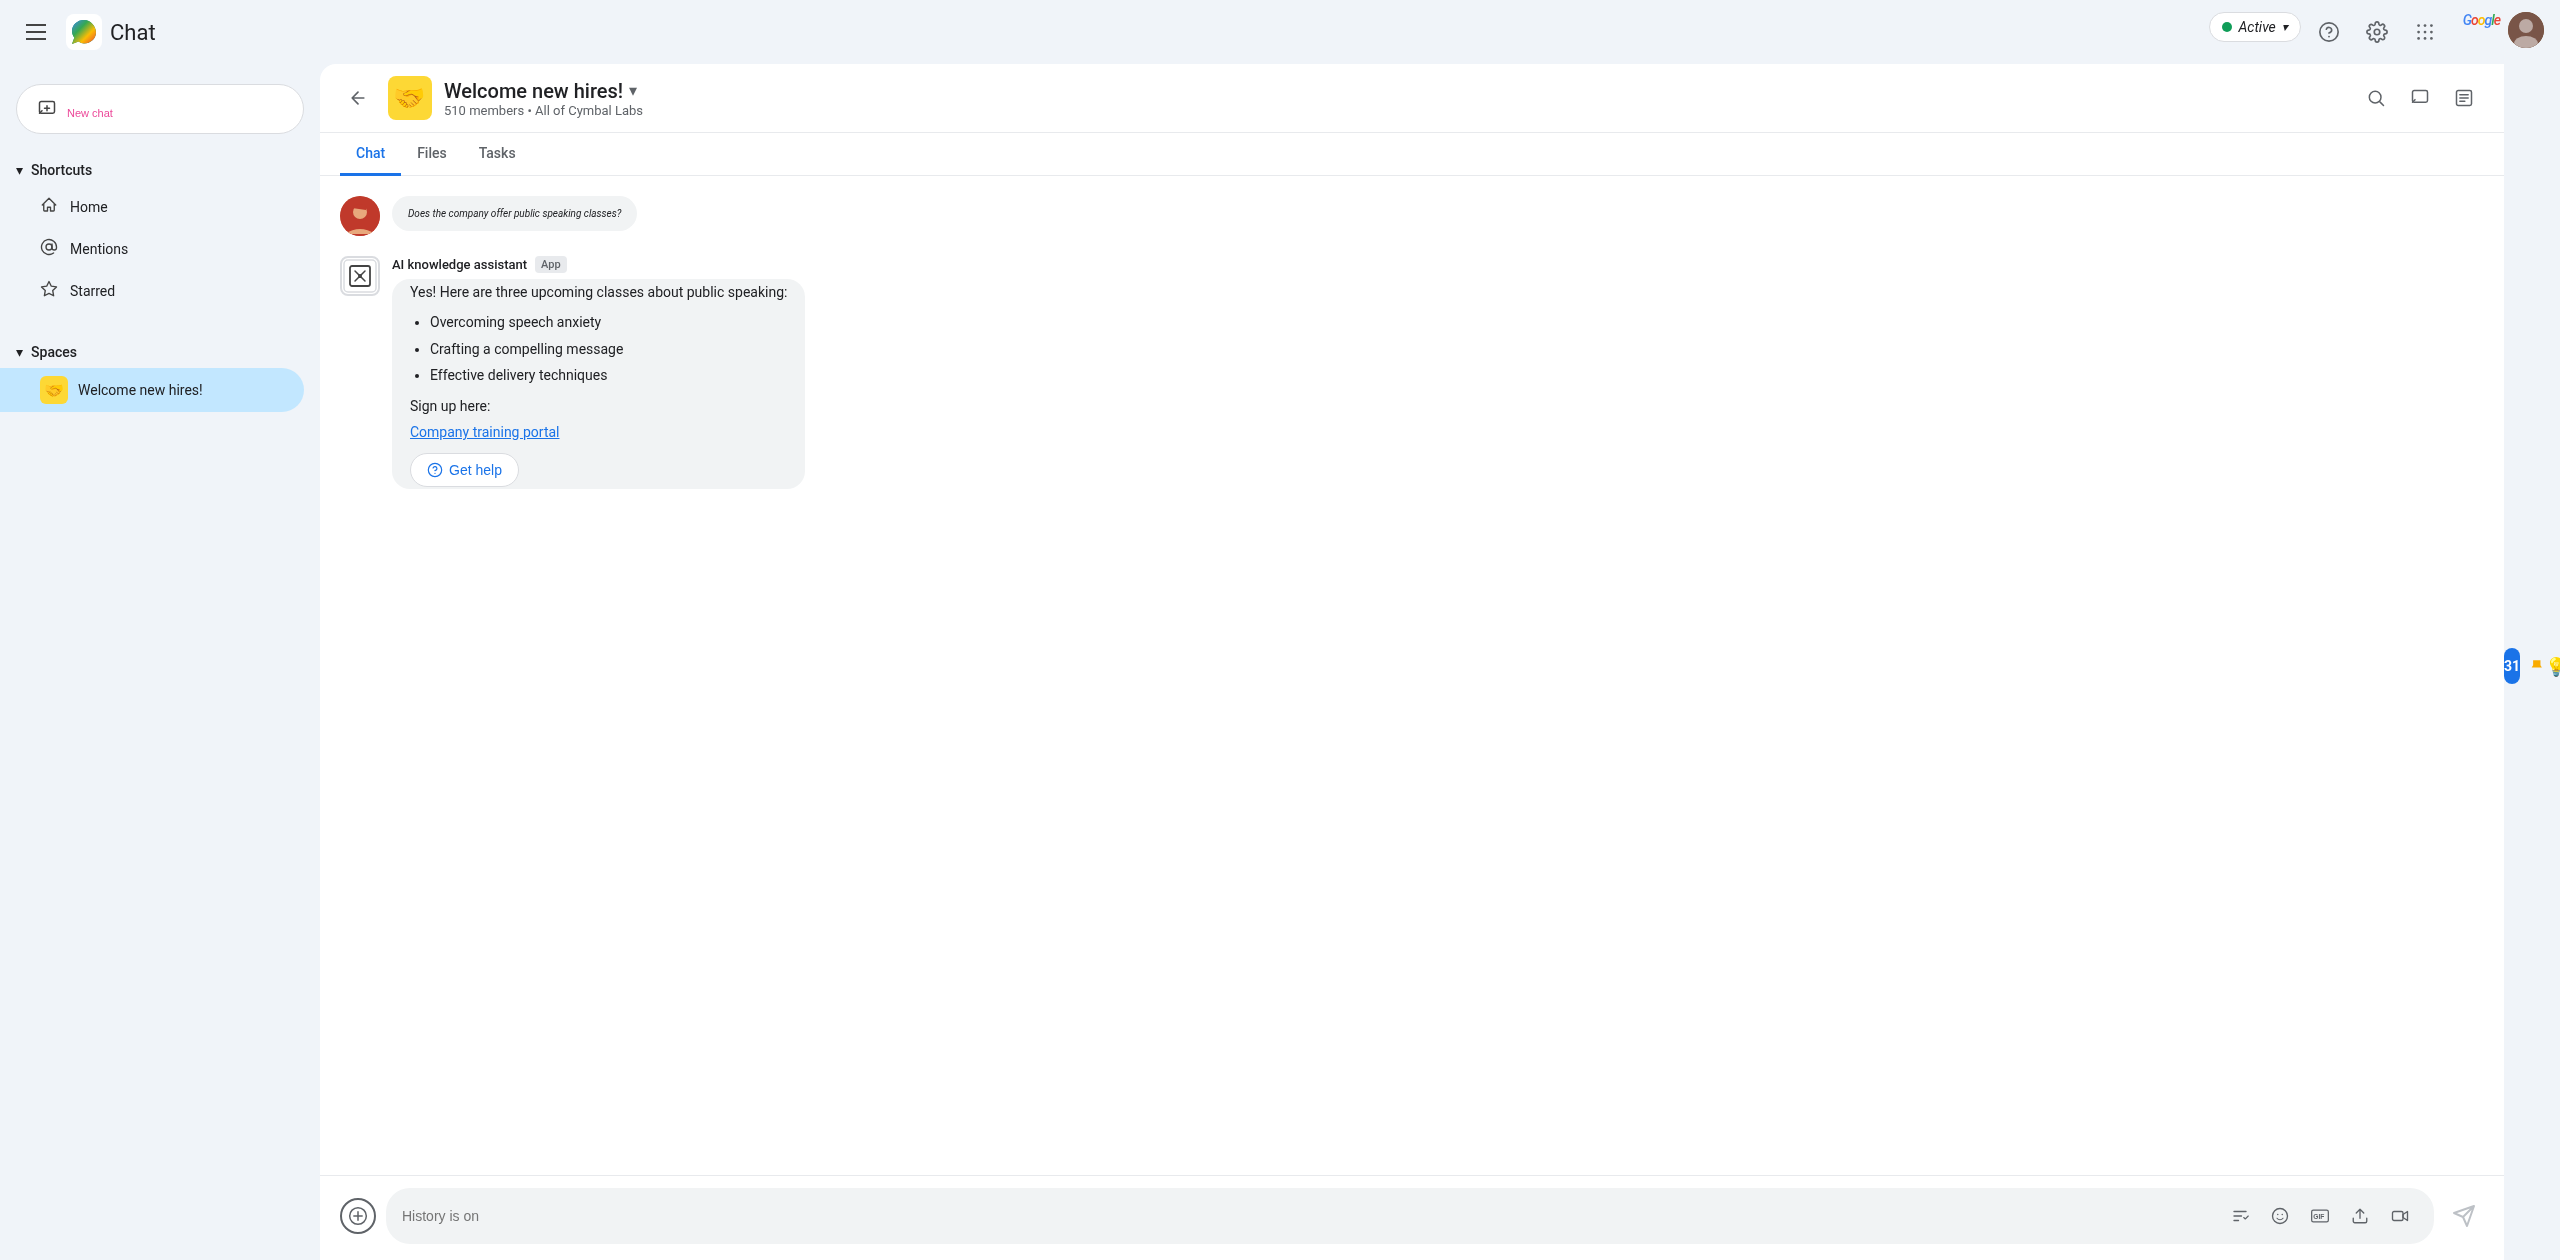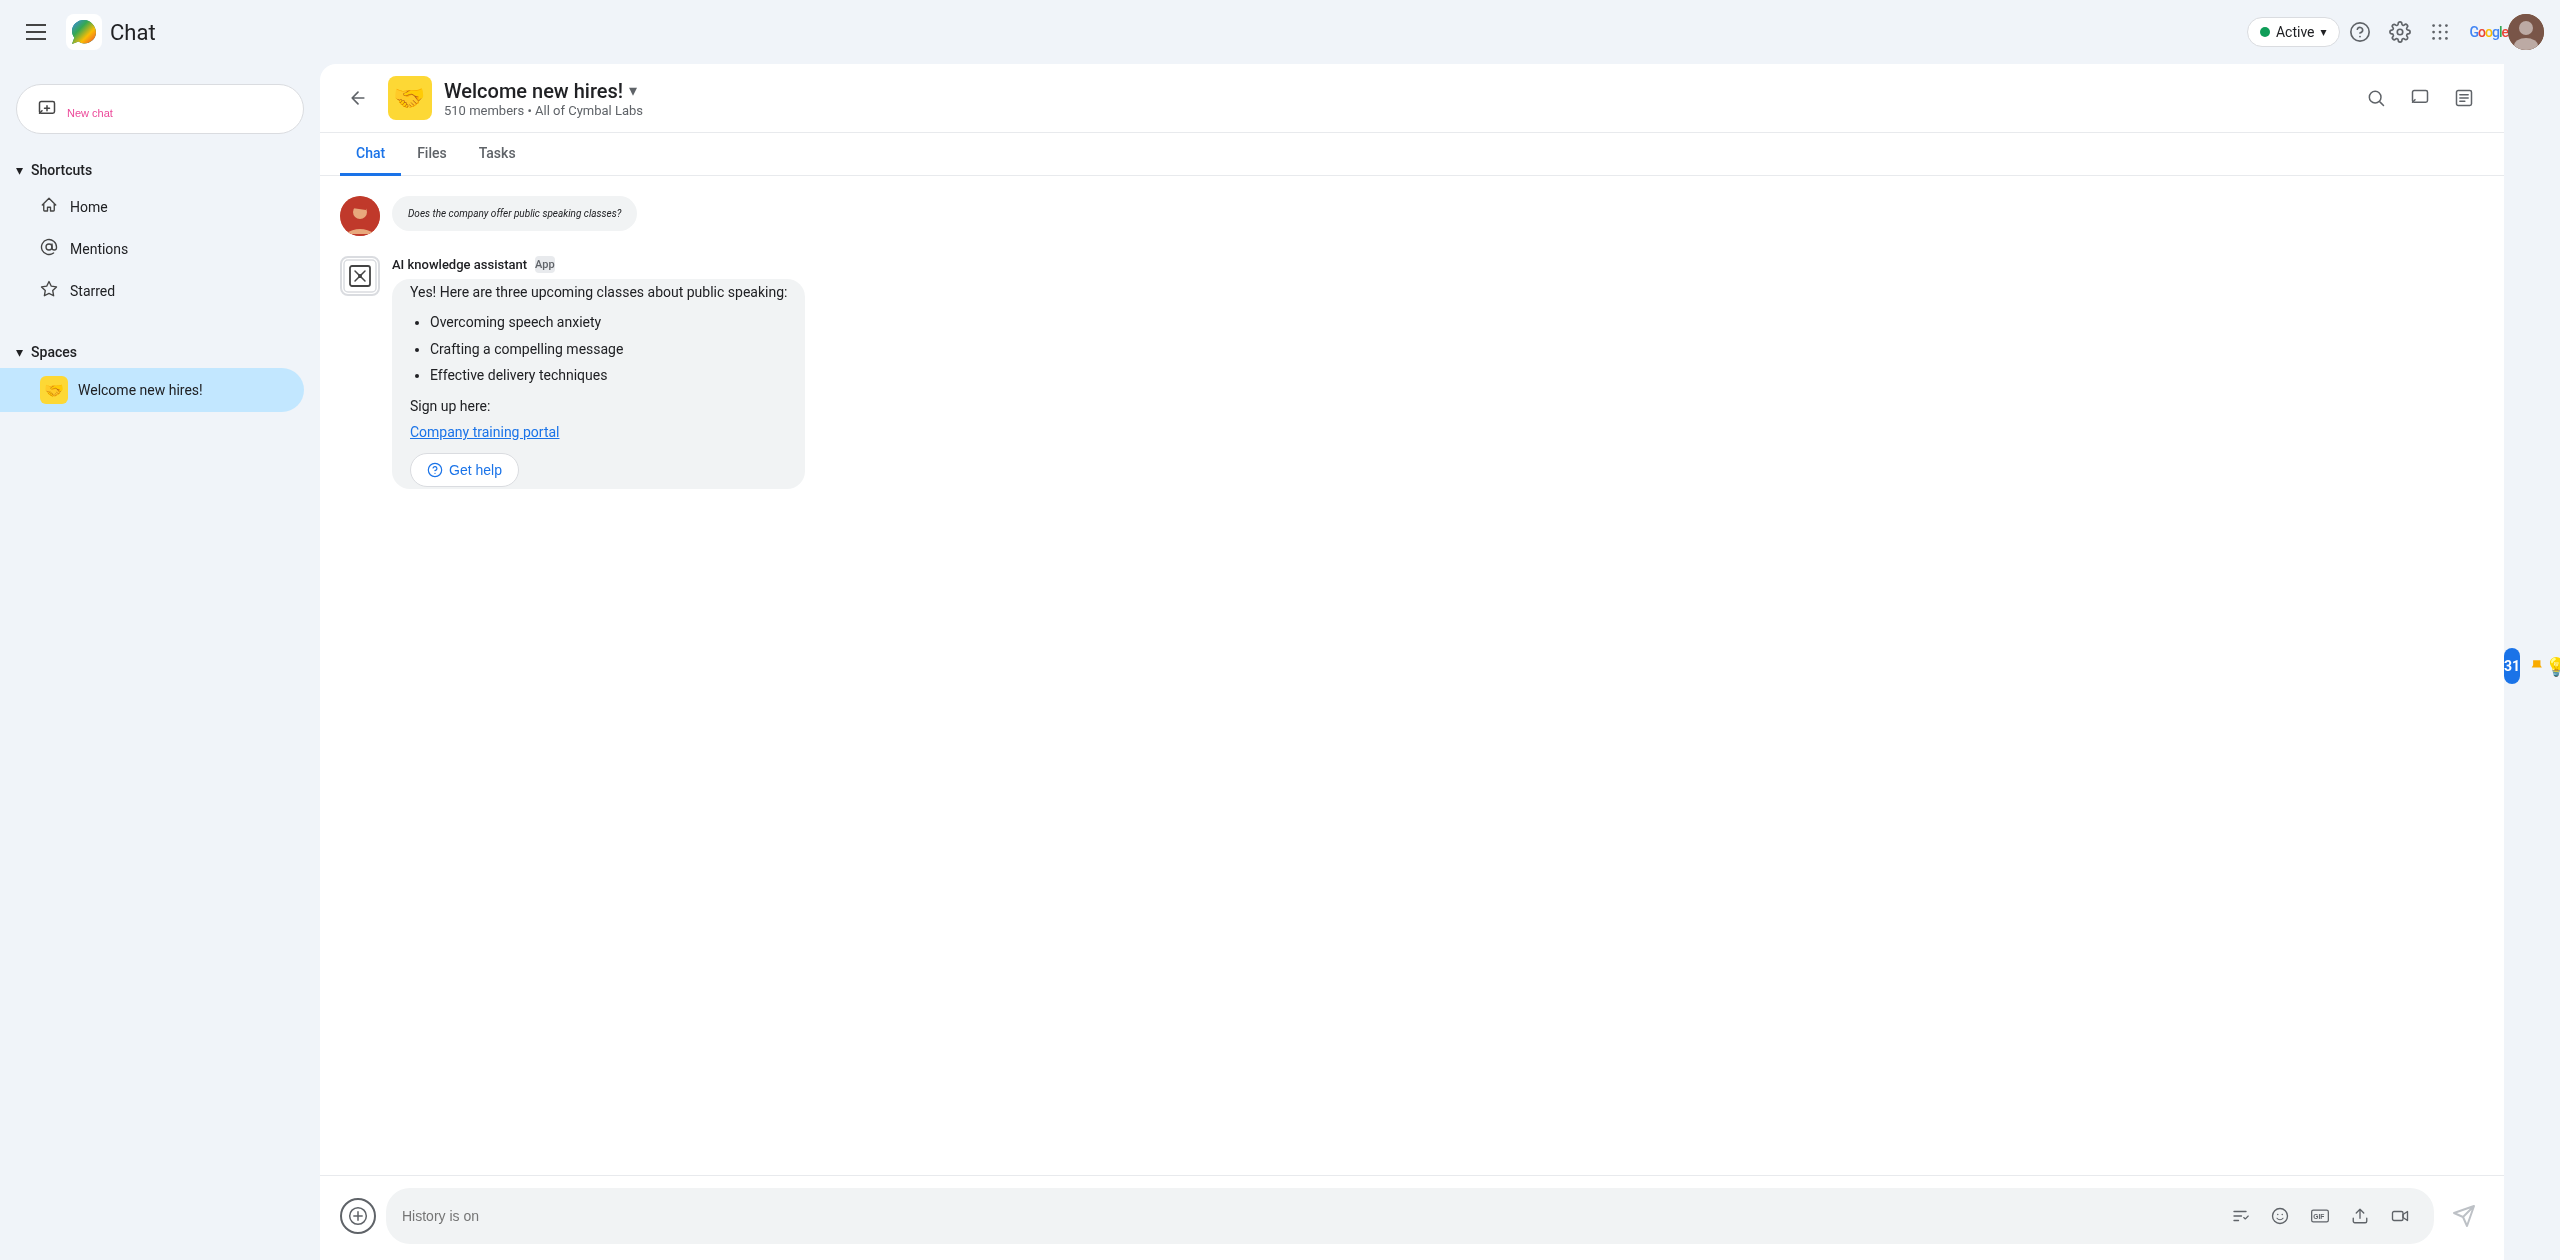--- a/index.html
+++ b/index.html
@@ -61,21 +61,21 @@
       border-radius: 24px;
       padding: 8px 16px;
       gap: 10px;
     }
     .search-input-wrap input {
       border: none; background: transparent; outline: none;
       font-size: 16px; color: #202124; width: 100%;
     }
     .search-input-wrap input::placeholder { color: #5f6368; }
     .top-bar-right {
-      display: flex; align-items: center; margin-left: auto;
+      display: flex; align-items: flex-start; gap: 8px; margin-left: auto; font-style: italic;
     }
     .active-badge {
       display: flex; align-items: center; gap: 6px;
       background: white; border: 1px solid #dadce0;
       border-radius: 20px; padding: 6px 12px;
       cursor: pointer;
       font-size: 14px;
     }
     .active-dot { width: 10px; height: 10px; border-radius: 50%; background: #0f9d58; }
     .icon-btn {
@@ -294,21 +294,21 @@
     .ai-message-wrap {
       display: flex; flex-direction: column; gap: 6px;
     }
     .ai-sender-line {
       display: flex; align-items: center; gap: 8px;
       font-size: 13px; color: #202124; font-weight: 500;
     }
     .app-badge {
       background: #e8eaed;
       border-radius: 4px;
-      padding: 2px 0;
+      padding: 2px 6px;
       font-size: 11px;
       color: #5f6368;
     }
     .ai-bubble {
       background: #f1f3f4;
       border-radius: 18px;
       padding: 2px 18px;
       font-size: 14px;
       max-width: 560px;
       line-height: 1.6;

